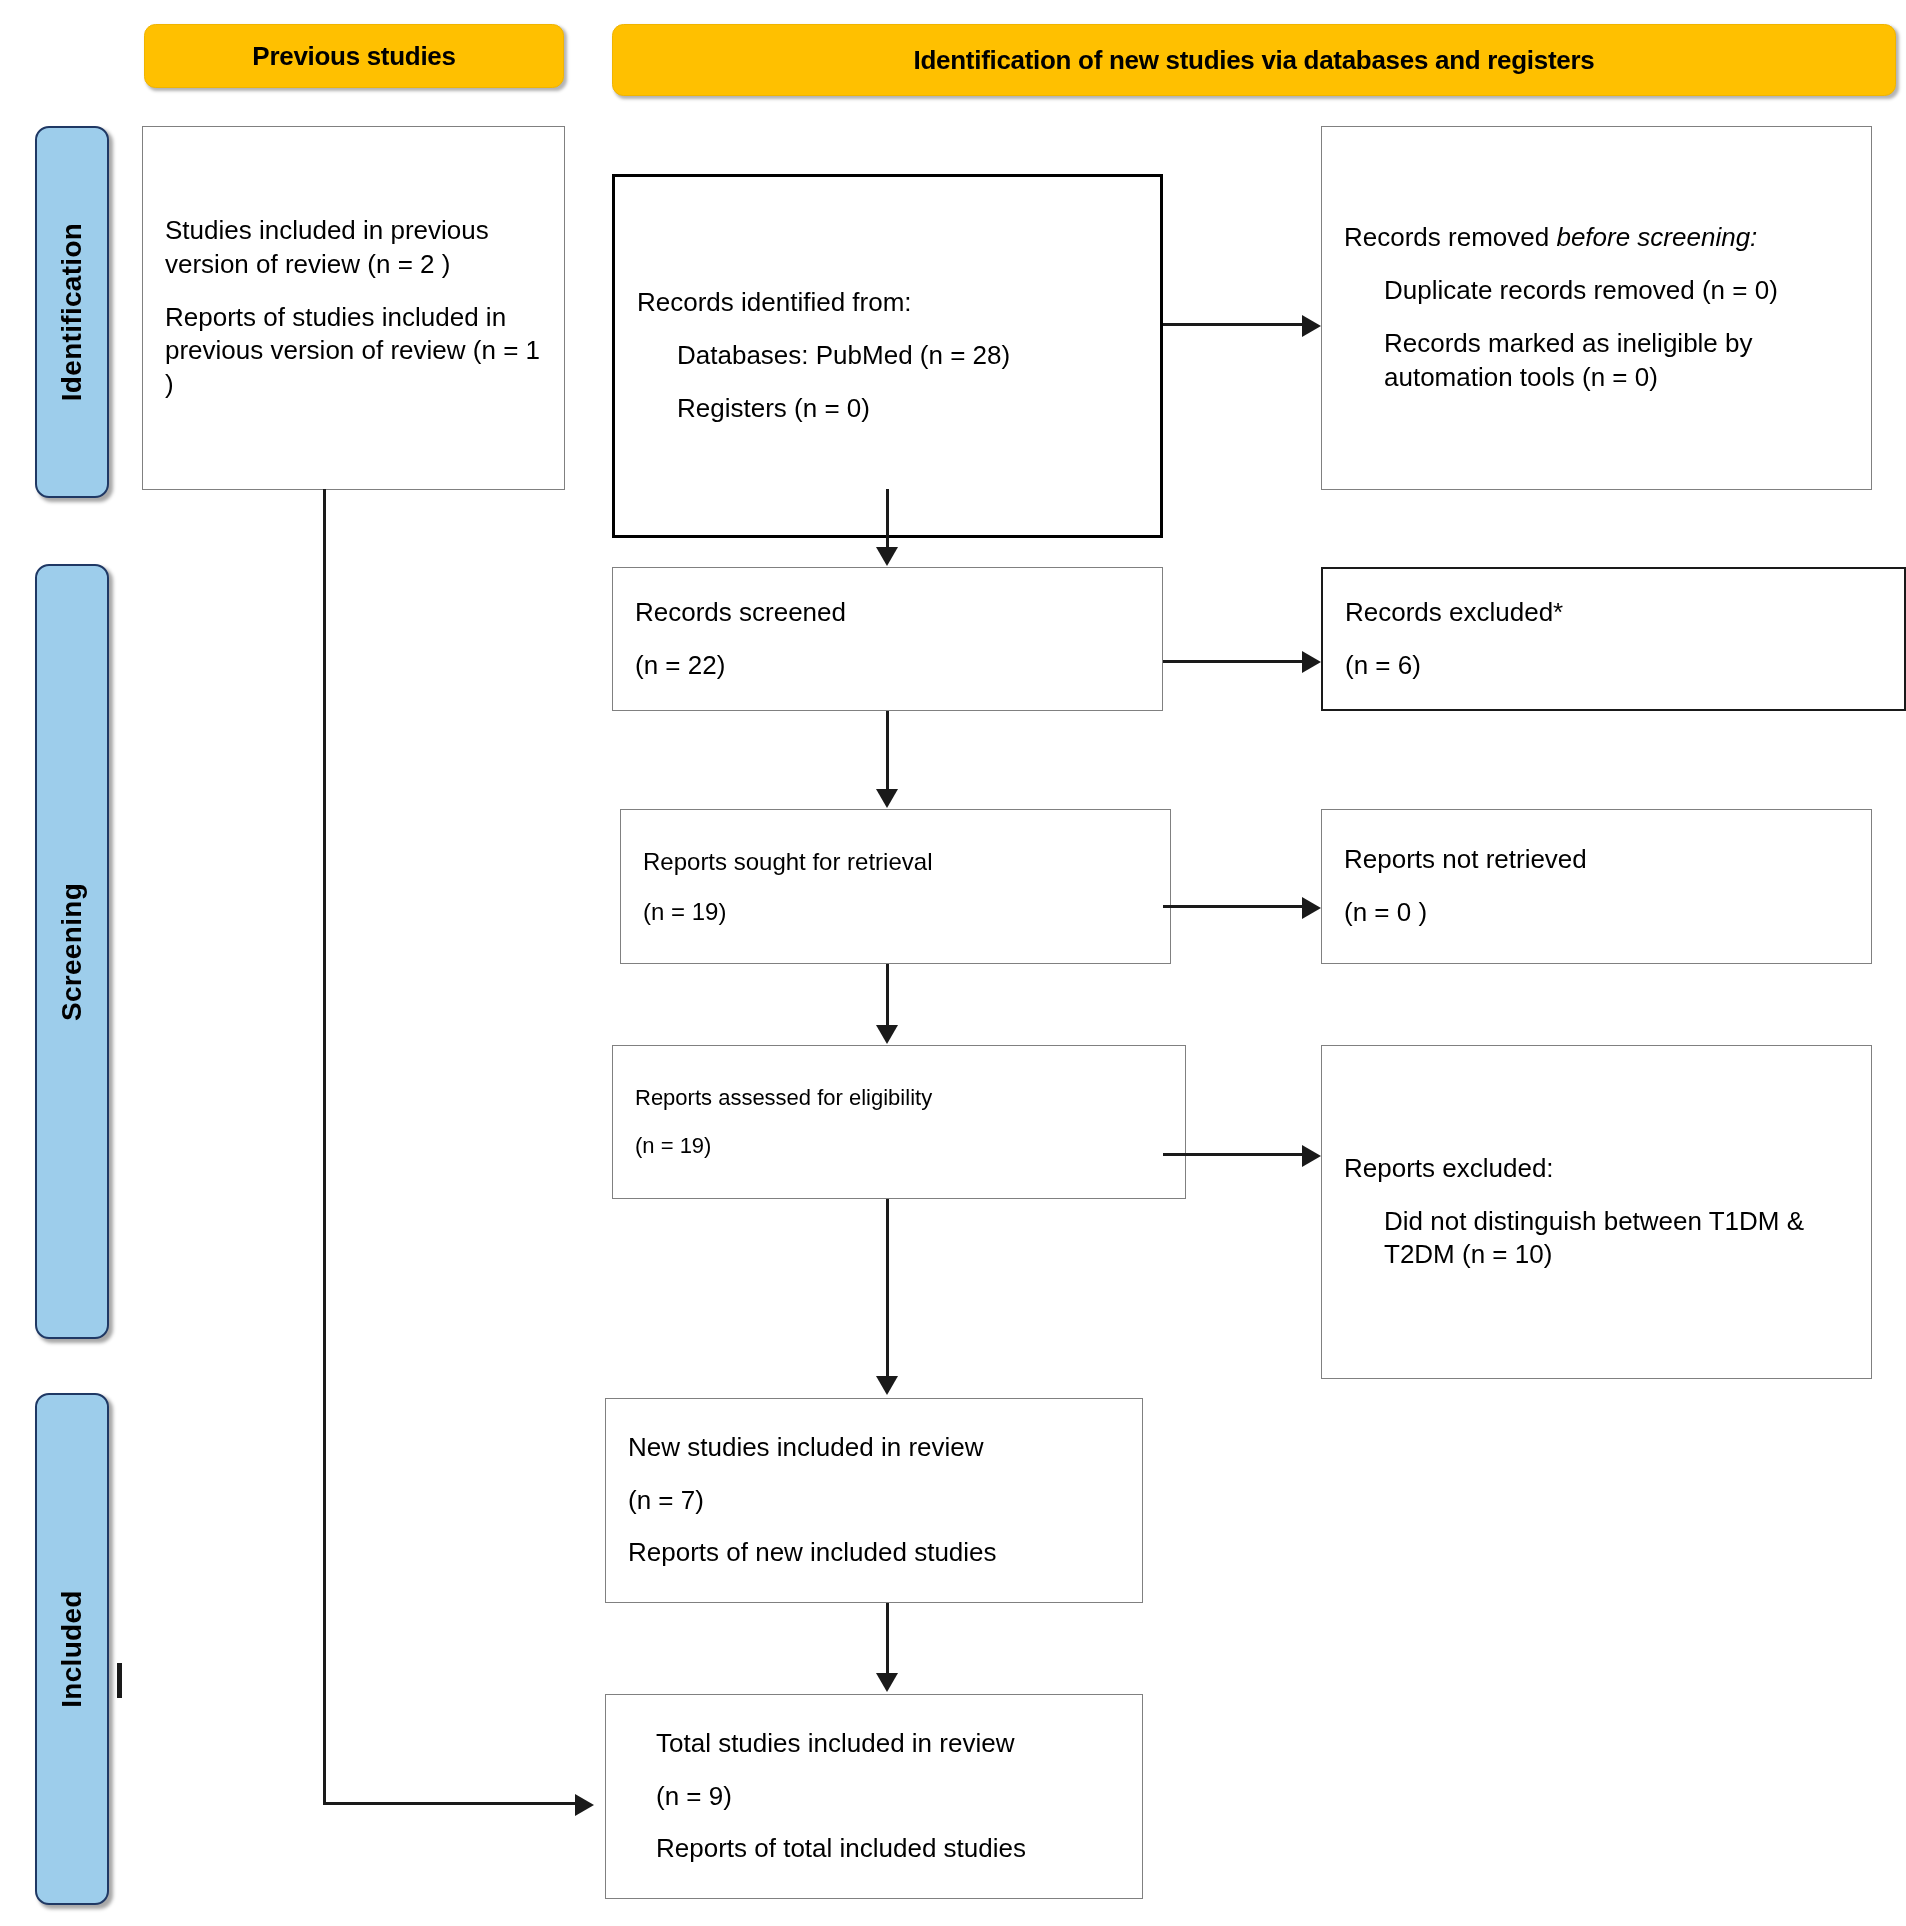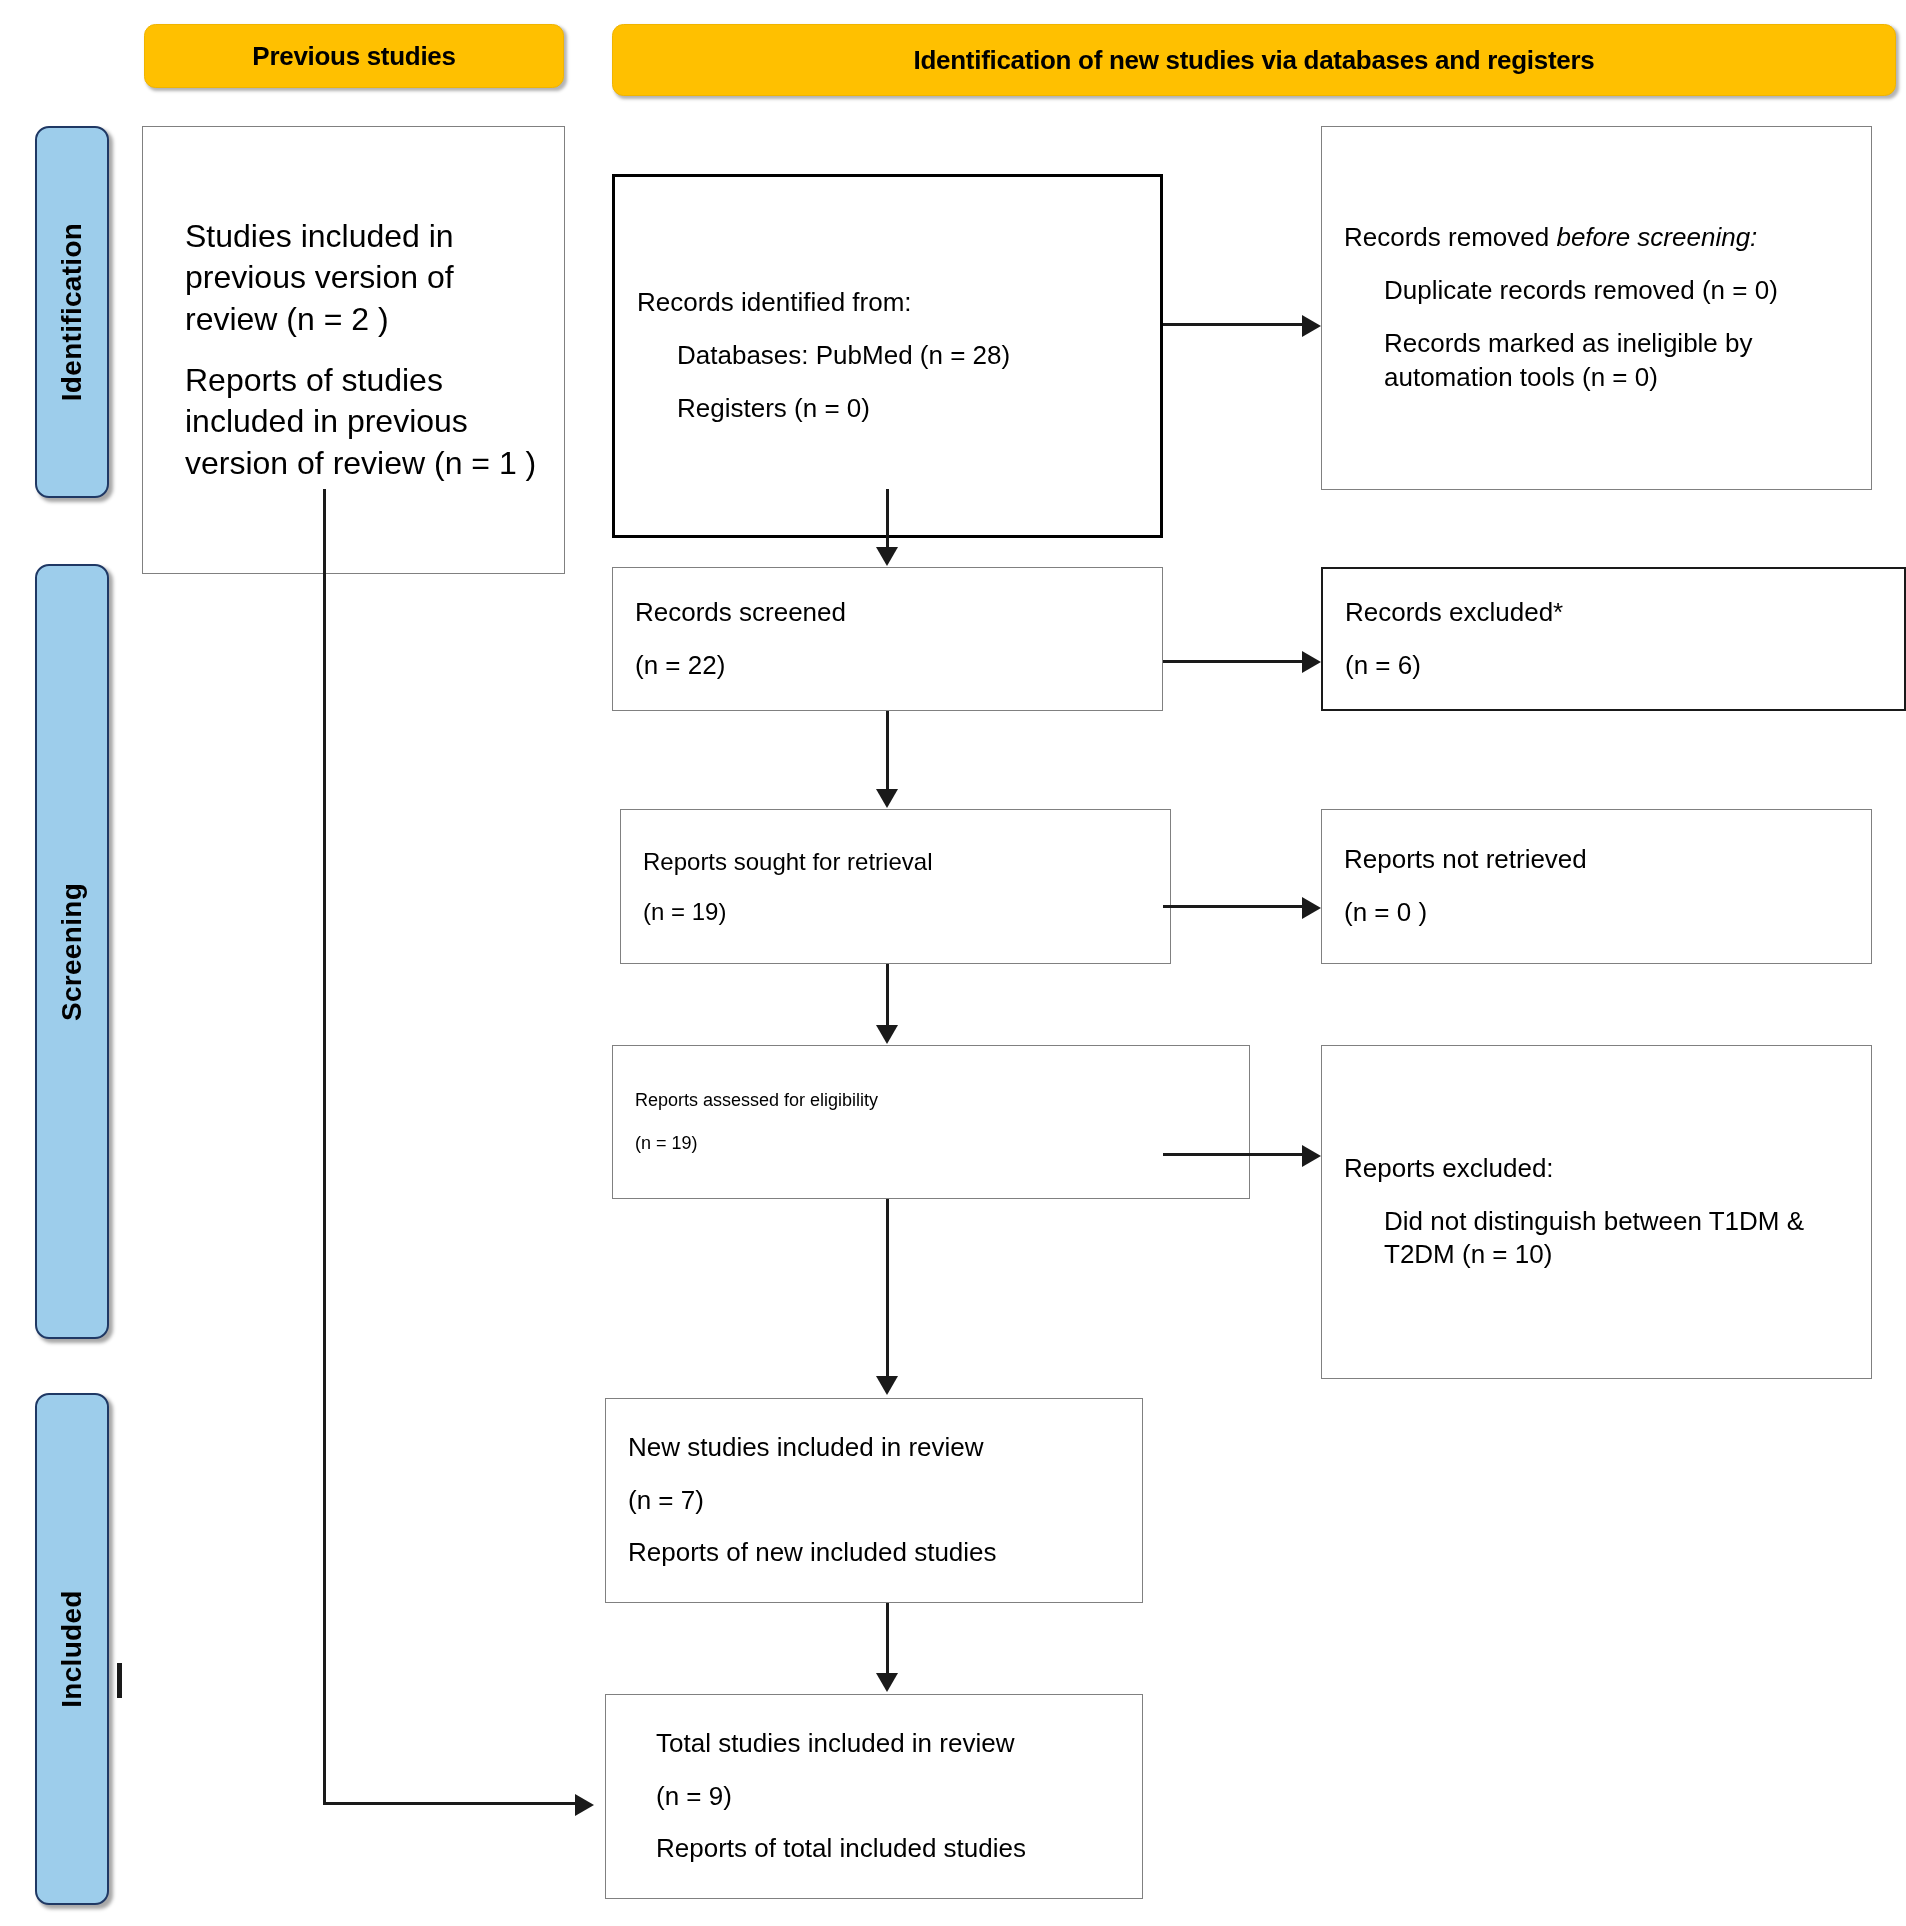--- a/index.html
+++ b/index.html
@@ -124,21 +124,21 @@
 
   <div class="phasebar" style="left:35px; top:564px; width:74px; height:775px;">
     <span class="vlabel" style="font-size:28px;">Screening</span>
   </div>
 
   <div class="phasebar" style="left:35px; top:1393px; width:74px; height:512px;">
     <span class="vlabel" style="font-size:28px;">Included</span>
   </div>
   <div class="tick" style="left:117px; top:1663px; width:5.1px; height:35px;"></div>
 
-  <div class="box" style="left:142px; top:126px; width:423px; height:448px; font-size:32px;padding-left:20px;">
+  <div class="box" style="left:142px; top:126px; width:423px; height:364px; font-size:26px;">
     <div class="pad">
       <p>Studies included in previous version of review (n = 2 )</p>
       <p>Reports of studies included in previous version of review (n = 1 )</p>
     </div>
   </div>
 
   <div class="box dark" style="left:612px; top:126px; width:551px; height:364px; font-size:26px;">
     <div class="pad">
       <p>Records identified from:</p>
       <p class="indent">Databases: PubMed (n = 28)</p>
@@ -153,21 +153,21 @@
     </div>
   </div>
 
   <div class="box" style="left:612px; top:809px; width:551px; height:155px; font-size:24px;margin-left:8px;">
     <div class="pad">
       <p>Reports sought for retrieval</p>
       <p>(n = 19)</p>
     </div>
   </div>
 
-  <div class="box" style="left:612px; top:1045px; width:638px; height:154px; font-size:18px;justify-content:center;">
+  <div class="box" style="left:612px; top:1045px; width:574px; height:154px; font-size:22px;justify-content:center;">
     <div class="pad">
       <p>Reports assessed for eligibility</p>
       <p>(n = 19)</p>
     </div>
   </div>
 
   <div class="box" style="left:605px; top:1398px; width:538px; height:205px; font-size:26px;">
     <div class="pad">
       <p>New studies included in review</p>
       <p>(n = 7)</p>

